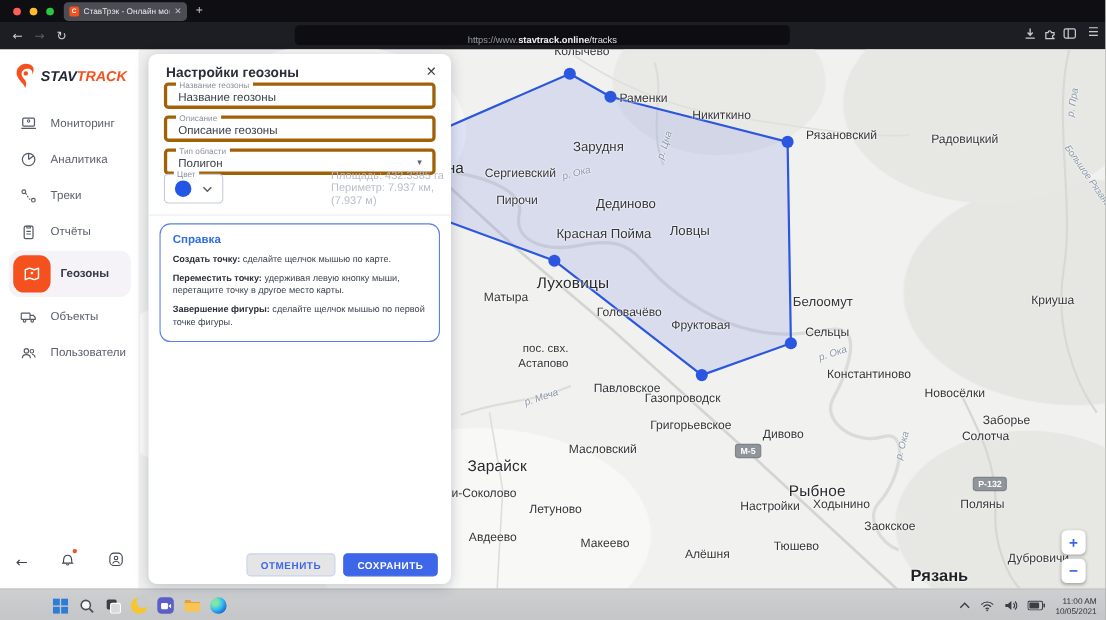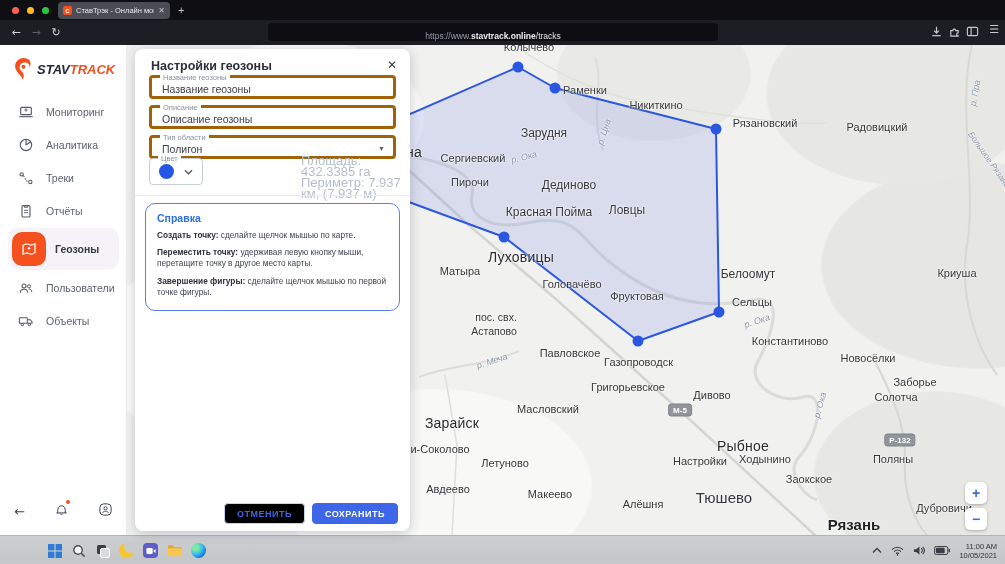--- a/index.html
+++ b/index.html
@@ -67,31 +67,31 @@
     box-shadow:0 2px 12px rgba(40,50,80,.25);z-index:5;}
   .ptitle{position:absolute;left:16px;top:10px;font-size:12.5px;font-weight:bold;color:#2c2f38;}
   .pclose{position:absolute;right:13px;top:9px;font-size:12px;color:#3a3f48;}
   .field{position:absolute;left:14px;width:247px;height:24px;border:3px solid #a16207;border-radius:4px;box-sizing:border-box;}
   .flabel{position:absolute;left:8px;top:-5px;background:#fff;padding:0 3px;font-size:7.5px;color:#8a909c;}
   .fvalue{position:absolute;left:10px;top:0;line-height:22px;font-size:10.5px;color:#3c414b;}
   .fcaret{position:absolute;right:8px;top:7px;font-size:7px;color:#5b616d;}
   .colorfield{position:absolute;left:14px;top:109px;width:54px;height:27px;border:1px solid #c6ccd6;border-radius:4px;
     box-sizing:border-box;display:flex;align-items:center;justify-content:space-evenly;}
   .swatch{width:15px;height:15px;border-radius:50%;}
-  .metrics{position:absolute;left:166px;top:106px;font-size:13px;color:#b7bec9;line-height:11px;}
+  .metrics{position:absolute;left:166px;top:106px;font-size:10px;color:#b7bec9;line-height:11px;}
   .pdivider{position:absolute;left:0;top:146px;width:275px;height:1px;background:#ebebef;}
   .helpbox{position:absolute;left:10px;top:154px;width:255px;box-sizing:border-box;border:1.5px solid #5b7fe8;
     border-radius:10px;padding:8px 11px 6px;}
   .helptitle{color:#2f6fe4;font-weight:bold;font-size:10.5px;margin-bottom:2px;}
   .help-p{font-size:8.3px;color:#3c4250;line-height:1.35;margin:6px 0;}
   .help-p b{color:#2c303a;}
   .pbuttons{position:absolute;right:12px;bottom:7px;display:flex;gap:7px;}
   .btn{height:21px;border-radius:4px;font-size:9px;font-weight:bold;letter-spacing:.5px;
     display:flex;align-items:center;padding:0 12px;box-sizing:border-box;}
-  .btn.cancel{background:#000000;border:1px solid #c6d2f1;color:#3e66e8;}
+  .btn.cancel{background:#e5e5e5;border:1px solid #c6d2f1;color:#3e66e8;}
   .btn.save{background:#3e66e8;border:1px solid #3e66e8;color:#fff;}
   
   .taskbar{position:absolute;left:0;top:535px;width:1005px;height:29px;
     background:linear-gradient(#cdcfd1,#c3c5c7);border-top:1px solid #b2b4b6;box-sizing:border-box;}
   .tbicons{position:absolute;left:46px;top:0;height:29px;display:flex;align-items:center;gap:7px;}
   .tbi{width:17px;height:17px;display:flex;align-items:center;justify-content:center;}
   .edgeicon{width:15px;height:15px;border-radius:50%;
     background:radial-gradient(circle at 30% 30%,#7de6a8 0 20%,#35c1f1 45%,#1b6fd4 75%,#0f4f9e 100%);}
   .moonicon{position:relative;width:15px;height:15px;}
   .moonicon .m1{position:absolute;width:15px;height:15px;border-radius:50%;background:#f7c52e;}
@@ -195,40 +195,40 @@
       <div class="mlabel" style="left: 621px; top: 229px; font-size: 12px;">Белоомут</div>
       <div class="mlabel" style="left: 510px; top: 251px; font-size: 11px;">Фруктовая</div>
       <div class="mlabel" style="left: 625px; top: 257px; font-size: 11px;">Сельцы</div>
       <div class="mlabel river" style="left: 630px; top: 276px; font-size: 9px; transform: translate(-50%, -50%) rotate(-18deg);">р. Ока</div>
       <div class="mlabel" style="left: 830px; top: 228px; font-size: 11px;">Криуша</div>
       <div class="mlabel" style="left: 369px; top: 272px; font-size: 10.5px;">пос. свх.</div>
       <div class="mlabel" style="left: 367px; top: 286px; font-size: 10.5px;">Астапово</div>
       <div class="mlabel" style="left: 663px; top: 296px; font-size: 11px;">Константиново</div>
       <div class="mlabel river" style="left: 365px; top: 316px; font-size: 9px; transform: translate(-50%, -50%) rotate(-18deg);">р. Меча</div>
       <div class="mlabel" style="left: 443px; top: 308px; font-size: 11px;">Павловское</div>
-      <div class="mlabel" style="left: 504px; top: 317px; font-size: 11px; padding-left: 15px;">Газопроводск</div>
+      <div class="mlabel" style="left: 486px; top: 317px; font-size: 11px; padding-left: 15px;">Газопроводск</div>
       <div class="mlabel" style="left: 741px; top: 313px; font-size: 11px;">Новосёлки</div>
       <div class="mlabel" style="left: 501px; top: 342px; font-size: 11px;">Григорьевское</div>
       <div class="mlabel" style="left: 585px; top: 350px; font-size: 11px;">Дивово</div>
       <div class="mlabel" style="left: 788px; top: 337px; font-size: 11px;">Заборье</div>
       <div class="mlabel" style="left: 769px; top: 352px; font-size: 11px;">Солотча</div>
       <div class="mlabel river" style="left: 693px; top: 360px; font-size: 9px; transform: translate(-50%, -50%) rotate(-75deg);">р. Ока</div>
       <div class="mlabel" style="left: 421px; top: 364px; font-size: 11px;">Масловский</div>
       <div class="mlabel badge" style="left: 553px; top: 365px; font-size: 8px;">М-5</div>
       <div class="mlabel town" style="left: 325px; top: 378px; font-size: 14px;">Зарайск</div>
       <div class="mlabel town" style="left: 616px; top: 401px; font-size: 14px;">Рыбное</div>
       <div class="mlabel badge" style="left: 773px; top: 395px; font-size: 8px;">Р-132</div>
       <div class="mlabel" style="left: 313px; top: 404px; font-size: 11px;">и-Соколово</div>
       <div class="mlabel" style="left: 378px; top: 418px; font-size: 11px;">Летуново</div>
       <div class="mlabel" style="left: 321px; top: 444px; font-size: 11px;">Авдеево</div>
       <div class="mlabel" style="left: 423px; top: 449px; font-size: 11px;">Макеево</div>
       <div class="mlabel" style="left: 516px; top: 459px; font-size: 11px;">Алёшня</div>
       <div class="mlabel" style="left: 573px; top: 416px; font-size: 11px;">Настройки</div>
       <div class="mlabel" style="left: 638px; top: 414px; font-size: 11px;">Ходынино</div>
-      <div class="mlabel" style="left: 597px; top: 452px; font-size: 15px;">Тюшево</div>
+      <div class="mlabel" style="left: 597px; top: 452px; font-size: 11px;">Тюшево</div>
       <div class="mlabel" style="left: 682px; top: 434px; font-size: 11px;">Заокское</div>
       <div class="mlabel" style="left: 766px; top: 414px; font-size: 11px;">Поляны</div>
       <div class="mlabel" style="left: 817px; top: 463px; font-size: 11px;">Дубровичи</div>
       <div class="mlabel big" style="left: 727px; top: 479px; font-size: 15px;">Рязань</div>
       <div class="mlabel river" style="left: 848px; top: 48px; font-size: 9px; transform: translate(-50%, -50%) rotate(-80deg);">р. Пра</div>
       <div class="mlabel river" style="left: 866px; top: 120px; font-size: 8.5px; transform: translate(-50%, -50%) rotate(55deg);">Большое Рязанское</div>
     <div class="zoomctl">
       <div class="zbtn">+</div>
       <div class="zbtn">−</div>
     </div>
@@ -280,35 +280,35 @@
             <svg width="18" height="18" viewBox="0 0 24 24">
                 <path d="M4 7 L9 5 L15 7 L20 5 V17 L15 19 L9 17 L4 19 Z" fill="none" stroke="#fff" stroke-width="1.7" stroke-linejoin="round"></path>
                 <circle cx="12" cy="11" r="1.6" fill="#fff"></circle>
               </svg>
           </div>
           <span>Геозоны</span>
         </div>
       </div>
       <div class="mrow">
         <svg width="16" height="16" viewBox="0 0 24 24">
+            <rect x="2" y="7" width="12" height="8.5" rx="1" fill="none" stroke="#555b66" stroke-width="1.6"></rect>
+            <path d="M14 10 h4.5 l2.5 3 v2.5 h-7" fill="none" stroke="#555b66" stroke-width="1.6"></path>
+            <circle cx="6.5" cy="17.5" r="1.8" fill="none" stroke="#555b66" stroke-width="1.5"></circle>
+            <circle cx="17" cy="17.5" r="1.8" fill="none" stroke="#555b66" stroke-width="1.5"></circle>
+          </svg>
+        <span>Объекты</span>
+      </div>
+      <div class="mrow">
+        <svg width="16" height="16" viewBox="0 0 24 24">
             <circle cx="9" cy="9" r="3" fill="none" stroke="#555b66" stroke-width="1.6"></circle>
             <path d="M3.5 19 C3.5 15.5 6 14 9 14 C12 14 14.5 15.5 14.5 19" fill="none" stroke="#555b66" stroke-width="1.6"></path>
             <circle cx="16.5" cy="9.5" r="2.4" fill="none" stroke="#555b66" stroke-width="1.5"></circle>
             <path d="M16.5 13.5 C19 13.8 20.8 15.5 20.8 18" fill="none" stroke="#555b66" stroke-width="1.5"></path>
           </svg>
         <span>Пользователи</span>
-      </div>
-      <div class="mrow">
-        <svg width="16" height="16" viewBox="0 0 24 24">
-            <rect x="2" y="7" width="12" height="8.5" rx="1" fill="none" stroke="#555b66" stroke-width="1.6"></rect>
-            <path d="M14 10 h4.5 l2.5 3 v2.5 h-7" fill="none" stroke="#555b66" stroke-width="1.6"></path>
-            <circle cx="6.5" cy="17.5" r="1.8" fill="none" stroke="#555b66" stroke-width="1.5"></circle>
-            <circle cx="17" cy="17.5" r="1.8" fill="none" stroke="#555b66" stroke-width="1.5"></circle>
-          </svg>
-        <span>Объекты</span>
       </div>
     </div>
     <div class="sidebottom">
       <span style="font-family:'DejaVu Sans',sans-serif;font-size:13px;">←</span>
       <span class="bellwrap">
         <svg width="15" height="15" viewBox="0 0 24 24">
             <path d="M6 17 C6 13 6 9 8 7.5 C9 6.6 10.3 6 12 6 C13.7 6 15 6.6 16 7.5 C18 9 18 13 18 17 M4.5 17.5 h15 M10.5 19.5 a1.8 1.8 0 0 0 3 0" fill="none" stroke="#3c4250" stroke-width="1.6" stroke-linecap="round"></path>
           </svg>
         <span class="belldot"></span>
       </span>

